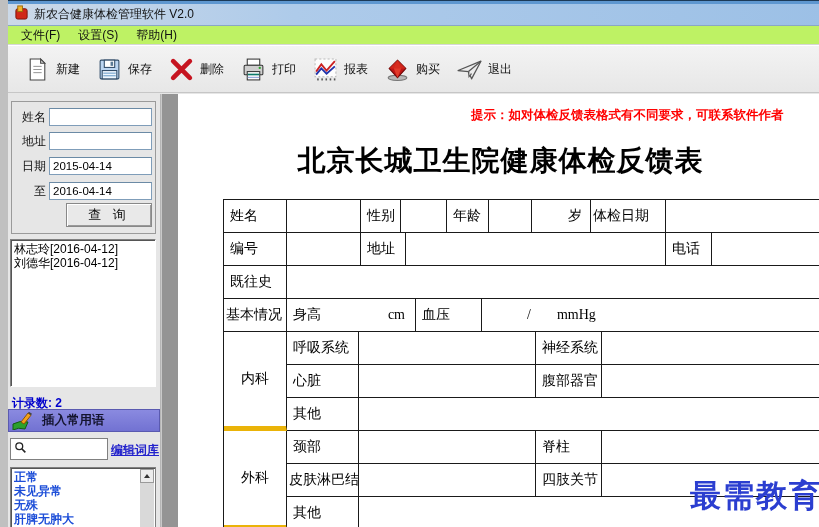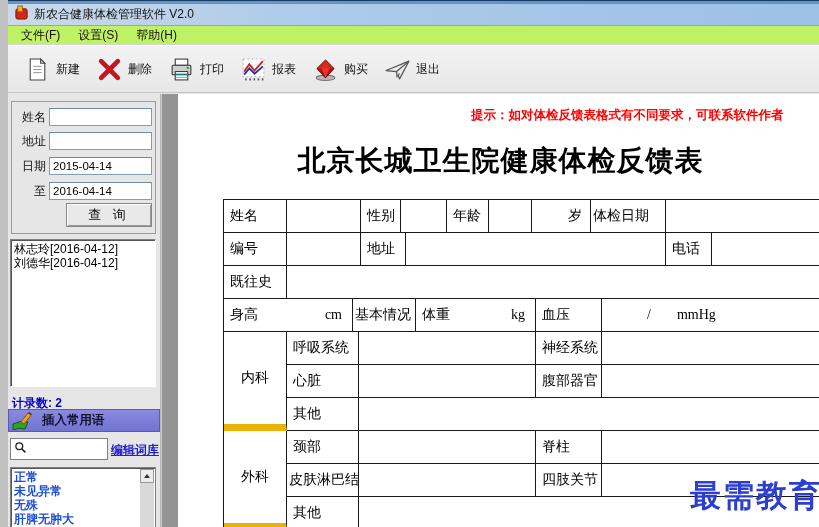--- a/index.html
+++ b/index.html
@@ -87,21 +87,21 @@
     font-family:"Liberation Serif", serif; font-size:14px; color:#000; }
   .trow { display:flex; height:33px; }
   .cell { height:33px; line-height:32px; border-right:1px solid #1a1a1a; border-bottom:1px solid #1a1a1a;
     padding-left:6px; white-space:nowrap; overflow:hidden; }
   .cell.fx { flex:1; }
   .cell.tight { padding-left:2px; }
   .cell.right { text-align:right; padding-right:8px; padding-left:0; }
   .cell.wunit { display:flex; justify-content:space-between; padding-right:10px; }
   .cell.bp-val { display:flex; gap:26px; padding-left:45px; }
   .group { height:99px; }
-  .ghead { width:63px; height:99px; border-right:1px solid #1a1a1a; border-bottom:7px solid #eab308;
+  .ghead { width:63px; height:99px; border-right:1px solid #1a1a1a; border-bottom:5px solid #eab308;
     display:flex; align-items:center; justify-content:center; padding:0; }
   .gcol { flex:1; display:flex; flex-direction:column; }
   .grow { display:flex; height:33px; }
 
   .watermark { position:absolute; left:512px; top:381px; font-family:"Liberation Serif", serif;
     font-size:31px; font-weight:bold; color:#2b3ed0; letter-spacing:2px; white-space:nowrap; }
 </style>
 </head>
 <body>
 
@@ -132,20 +132,33 @@
             <path d="M5 2h10l4 4v16H5z" fill="#fff" stroke="#444"></path>
             <path d="M15 2l4 4h-4z" fill="#d8d8d8" stroke="#444"></path>
             <g stroke="#9a9a9a" stroke-width="1">
               <line x1="8" y1="9" x2="16" y2="9"></line>
               <line x1="8" y1="12" x2="16" y2="12"></line>
               <line x1="8" y1="15" x2="16" y2="15"></line>
             </g>
           </svg>
       </span>
       <span class="tlabel">新建</span>
+    </div>
+    <div class="tbtn">
+      <span class="ticon">
+        <svg width="25" height="25" viewBox="0 0 24 24">
+            <rect x="3" y="3" width="18" height="18" rx="1" fill="#bcd6f2" stroke="#2e4a66"></rect>
+            <rect x="7" y="3" width="10" height="7" fill="#fff" stroke="#2e4a66"></rect>
+            <rect x="13" y="4.5" width="2.5" height="4" fill="#5a7a96"></rect>
+            <rect x="5" y="13" width="14" height="8" fill="#eef6fd" stroke="#2e4a66"></rect>
+            <line x1="6" y1="15.5" x2="18" y2="15.5" stroke="#6a9cc8"></line>
+            <line x1="6" y1="18" x2="18" y2="18" stroke="#6a9cc8"></line>
+          </svg>
+      </span>
+      <span class="tlabel">保存</span>
     </div>
     <div class="tbtn">
       <span class="ticon">
         <svg width="25" height="25" viewBox="0 0 24 24">
             <path d="M4 4 L20 20 M20 4 L4 20" stroke="#c61420" stroke-width="4.5" stroke-linecap="round" fill="none"></path>
           </svg>
       </span>
       <span class="tlabel">删除</span>
     </div>
     <div class="tbtn">
@@ -300,28 +313,24 @@
           <div class="cell" style="width:46px">电话</div>
           <div class="cell fx"></div>
         </div>
 
         <div class="trow">
           <div class="cell" style="width:63px">既往史</div>
           <div class="cell fx"></div>
         </div>
 
         <div class="trow">
+          <div class="cell tight" style="width:63px">基本情况</div>
           <div class="cell wunit" style="width:129px">
             <span>身高</span>
             <span>cm</span>
-          </div>
-          <div class="cell tight" style="width:63px">基本情况</div>
-          <div class="cell wunit" style="width:120px">
-            <span>体重</span>
-            <span>kg</span>
           </div>
           <div class="cell" style="width:66px">血压</div>
           <div class="cell fx bp-val">
             <span>/</span>
             <span>mmHg</span>
           </div>
         </div>
 
         <div class="trow group">
           <div class="ghead">内科</div>

